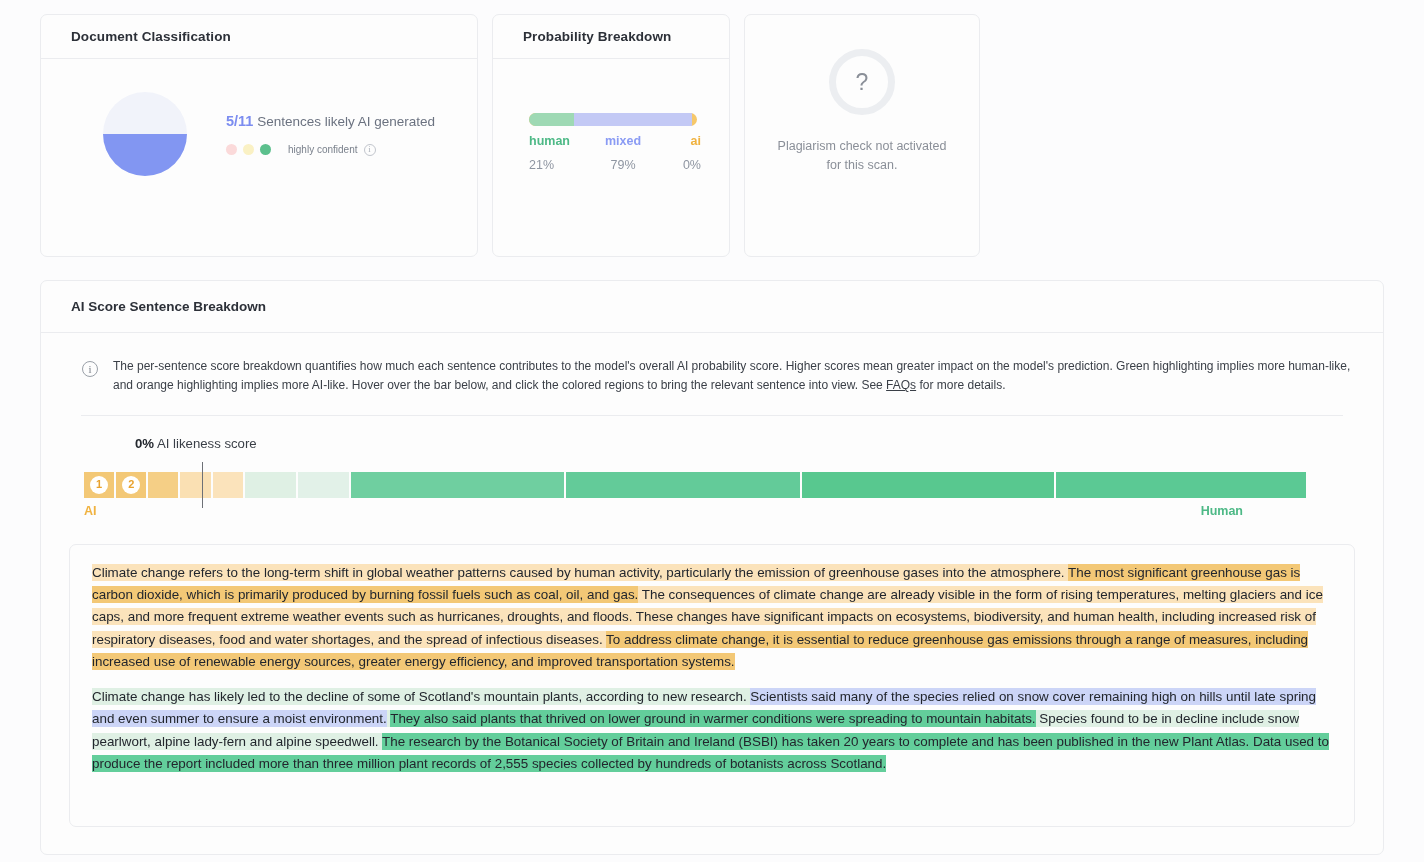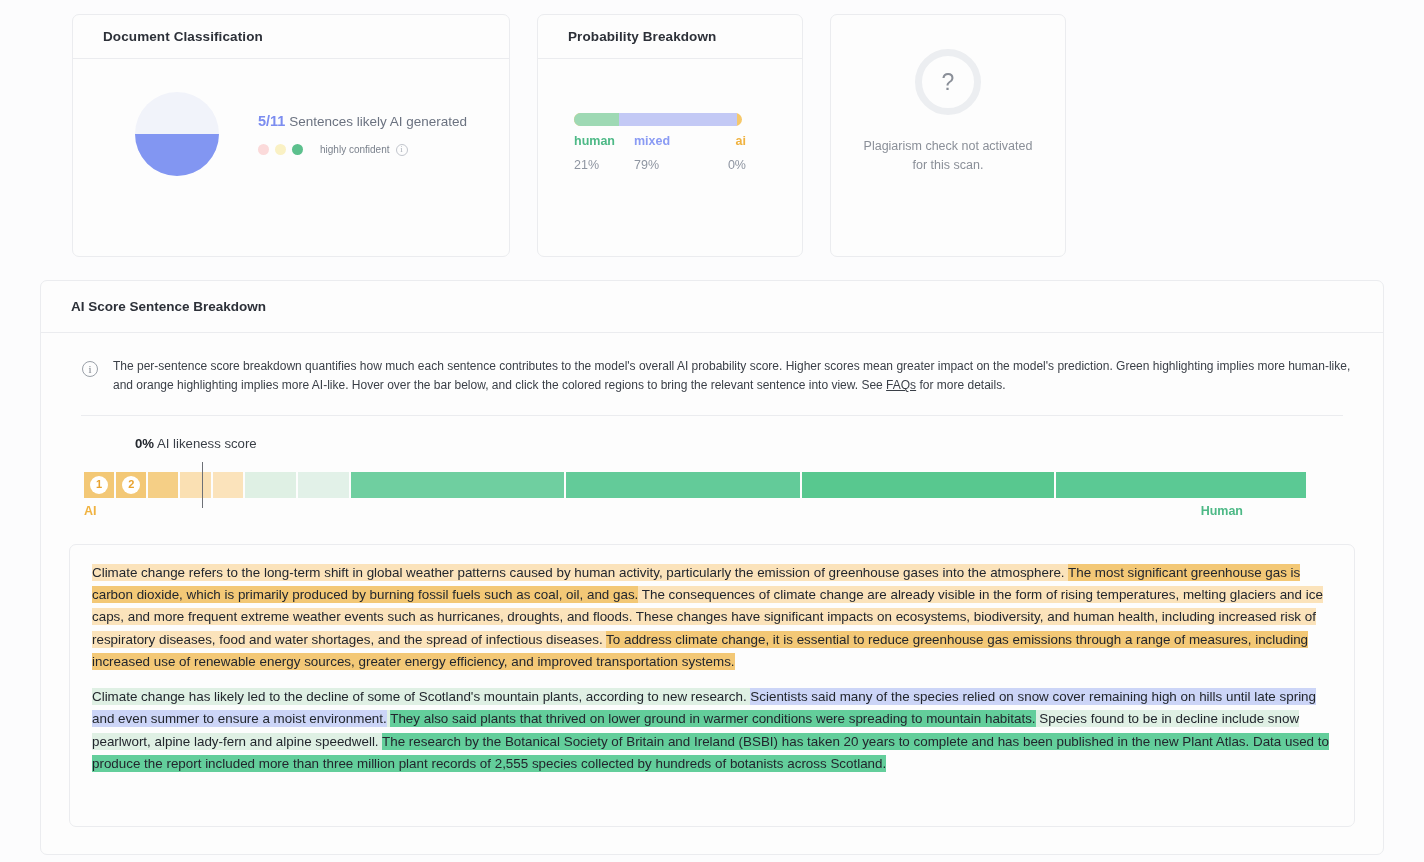--- a/index.html
+++ b/index.html
@@ -8,42 +8,41 @@
     width: 1424px; height: 862px;
     background: #fcfcfd;
     font-family: "Liberation Sans", sans-serif;
     overflow: hidden;
   }
   .page { position: relative; width: 1424px; height: 862px; padding: 0; }
 
   
   .card-row {
     display: flex;
-    gap: 27px;
+    gap: 14px;
     padding: 14px 0 0 40px;
-    margin-left: 32px;
   }
   .card {
     background: #fdfdfd;
     border: 1px solid #ebecef;
     border-radius: 7px;
     overflow: hidden;
   }
   .card-header {
     padding: 14px 30px;
     border-bottom: 1px solid #ebecef;
     font-size: 13.5px;
     font-weight: bold;
     color: #2c3038;
     letter-spacing: .1px;
   }
   .card-body { position: relative; }
 
   .card-doc { width: 438px; height: 243px; }
-  .card-prob { width: 266px; height: 243px; }
+  .card-prob { width: 238px; height: 243px; }
   .card-plag { width: 236px; height: 243px; }
 
   
   .doc-body { display: flex; align-items: center; padding: 33px 0 0 62px; }
   .pie-wrap {
     width: 84px; height: 84px; border-radius: 50%;
     background: #f1f3fa;
     overflow: hidden; position: relative;
     flex: 0 0 auto;
   }
@@ -72,21 +71,21 @@
   
   .prob-body { padding: 54px 28px 0 36px; }
   .prob-bar {
     position: relative; height: 13px; border-radius: 7px;
     background: #f6c86a; overflow: hidden; width: 168px;
   }
   .prob-seg { position: absolute; top: 0; bottom: 0; }
   .prob-human { left: 0; background: #9ed9b4; }
   .prob-mixed { background: #c3c9f5; }
   .prob-labels { display: flex; margin-top: 8px; width: 172px; }
-  .prob-col { }
+  .prob-col { text-align: center; }
   .prob-col.c-human { width: 60px; text-align: left; }
   .prob-col.c-mixed { flex: 1; }
   .prob-col.c-ai { width: 44px; text-align: right; }
   .prob-name { font-size: 12.5px; font-weight: bold; }
   .n-human { color: #4db986; }
   .n-mixed { color: #8a9bf4; }
   .n-ai { color: #f0b23f; }
   .prob-pct { font-size: 12.5px; color: #8e95a1; margin-top: 10px; }
 
   

